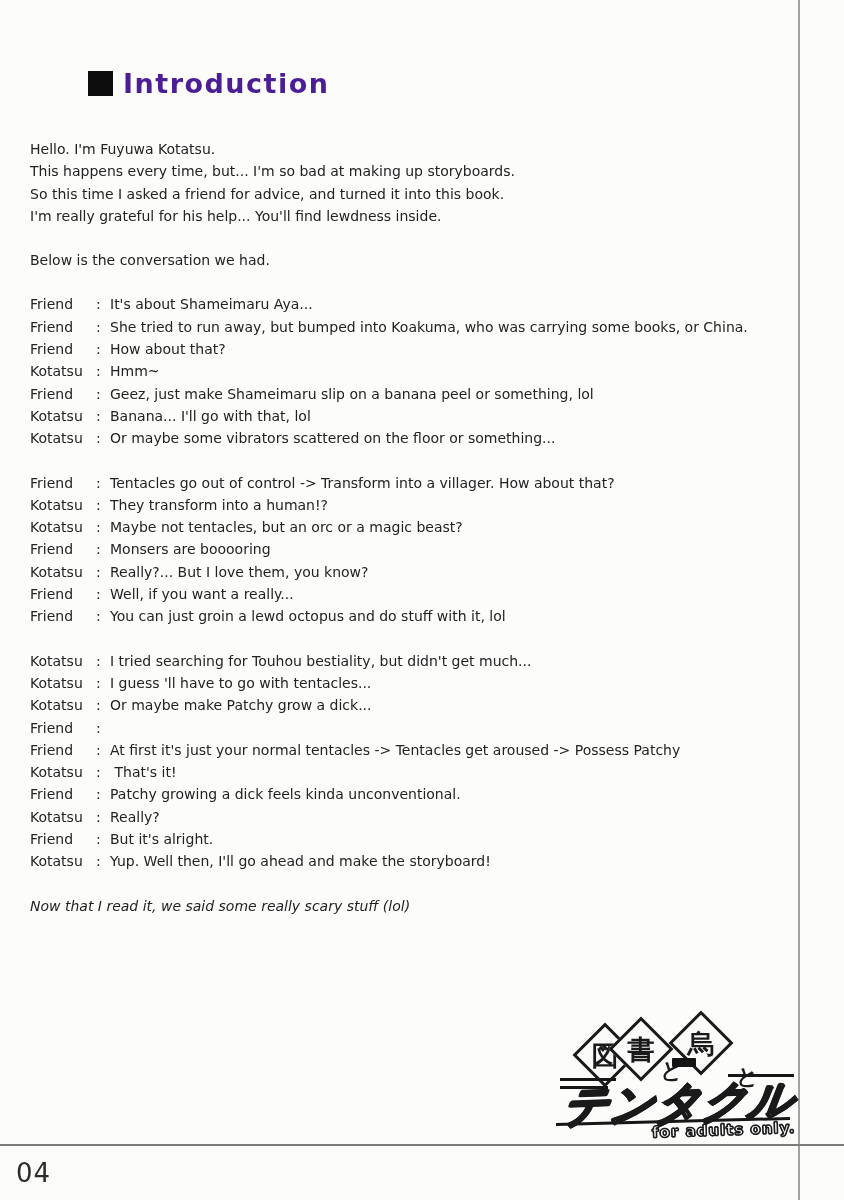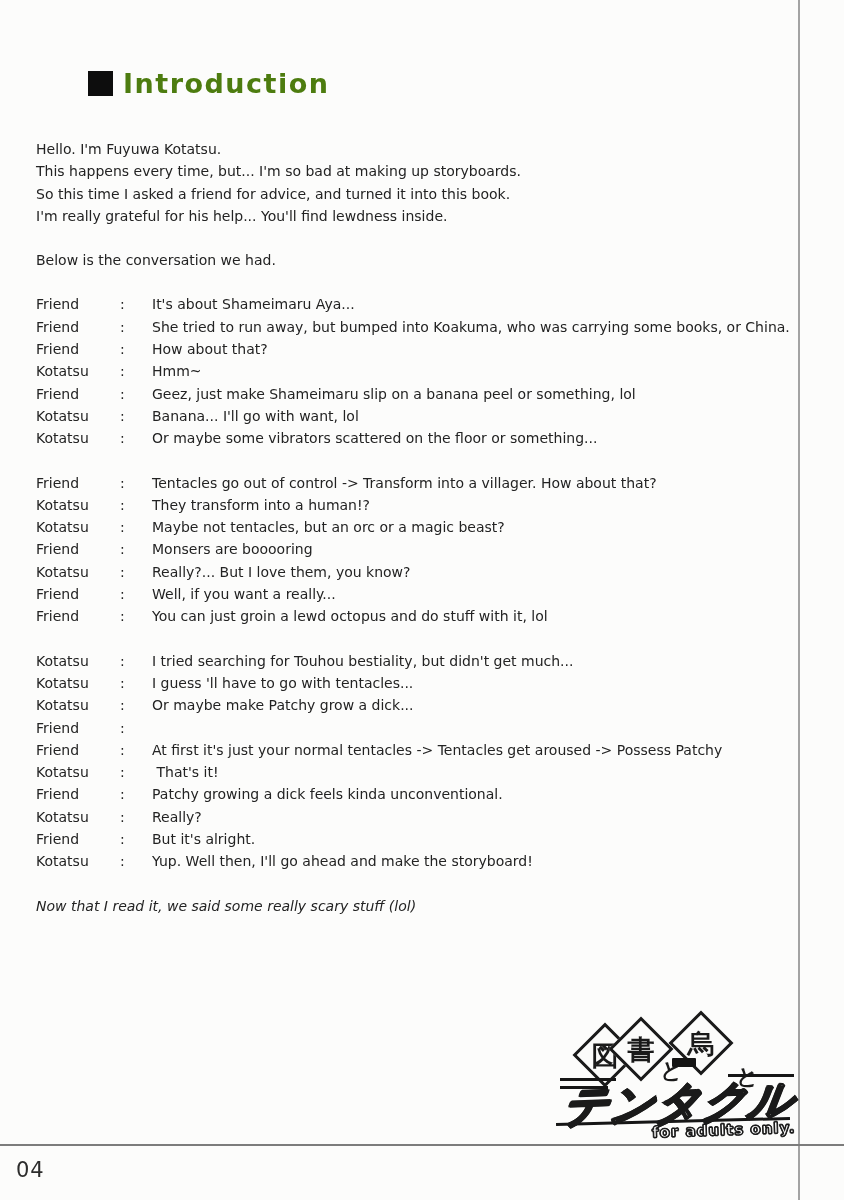--- a/index.html
+++ b/index.html
@@ -15,31 +15,31 @@
   .title-row{
     position:absolute;left:88px;top:68px;
     display:flex;align-items:center;
   }
   .title-square{
     width:25px;height:25px;background:#0d0d0d;
     margin-right:10px;flex:0 0 auto;
   }
   .title-text{
     font-size:27px;font-weight:bold;letter-spacing:1.5px;
-    color:#4d7c0f;
+    color:#4c1d95;
   }
   
   .text-col{
-    position:absolute;left:36px;top:138px;width:780px;
+    position:absolute;left:30px;top:138px;width:780px;
     font-size:14px;line-height:22.3px;color:#232323;
   }
   .para{margin:0 0 22px 0;}
   .para div{white-space:nowrap;}
   .convo-group{margin:0 0 22px 0;}
-  .convo-line{display:flex;white-space:pre;gap:18px;}
+  .convo-line{display:flex;white-space:pre;}
   .convo-speaker{flex:0 0 66px;}
   .convo-colon{flex:0 0 14px;}
   .closing-line{white-space:nowrap;font-style:italic;}
   
   .logo{position:absolute;left:560px;top:1016px;width:240px;height:122px;}
   .diamond{
     position:absolute;width:40px;height:40px;
     background:#fbfbfa;border:3px solid #1a1a1a;
     transform:rotate(45deg);
     display:flex;align-items:center;justify-content:center;
@@ -95,21 +95,21 @@
   .edge-line-right{
     position:absolute;left:798px;top:0;width:2px;height:1200px;
     background:#a3a3a3;
   }
   .trim-line-bottom{
     position:absolute;left:0;top:1144px;width:844px;height:2px;
     background:#7c7c7c;
   }
   .page-number{
     position:absolute;left:16px;top:1158px;
-    font-size:21px;color:#2c2c2c;letter-spacing:1px;
+    font-size:26px;color:#2c2c2c;letter-spacing:1px;
   }
 </style>
 </head>
 <body>
 
 <div class="page">
 
   <div class="title-row">
     <span class="title-square"></span>
     <span class="title-text">Introduction</span>
@@ -150,21 +150,21 @@
         <span class="convo-text">Hmm~</span>
       </div>
       <div class="convo-line">
         <span class="convo-speaker">Friend</span>
         <span class="convo-colon">:</span>
         <span class="convo-text">Geez, just make Shameimaru slip on a banana peel or something, lol</span>
       </div>
       <div class="convo-line">
         <span class="convo-speaker">Kotatsu</span>
         <span class="convo-colon">:</span>
-        <span class="convo-text">Banana... I'll go with want, lol</span>
+        <span class="convo-text">Banana... I'll go with that, lol</span>
       </div>
       <div class="convo-line">
         <span class="convo-speaker">Kotatsu</span>
         <span class="convo-colon">:</span>
         <span class="convo-text">Or maybe some vibrators scattered on the floor or something...</span>
       </div>
     </div>
 
     <div class="convo-group">
       <div class="convo-line">

